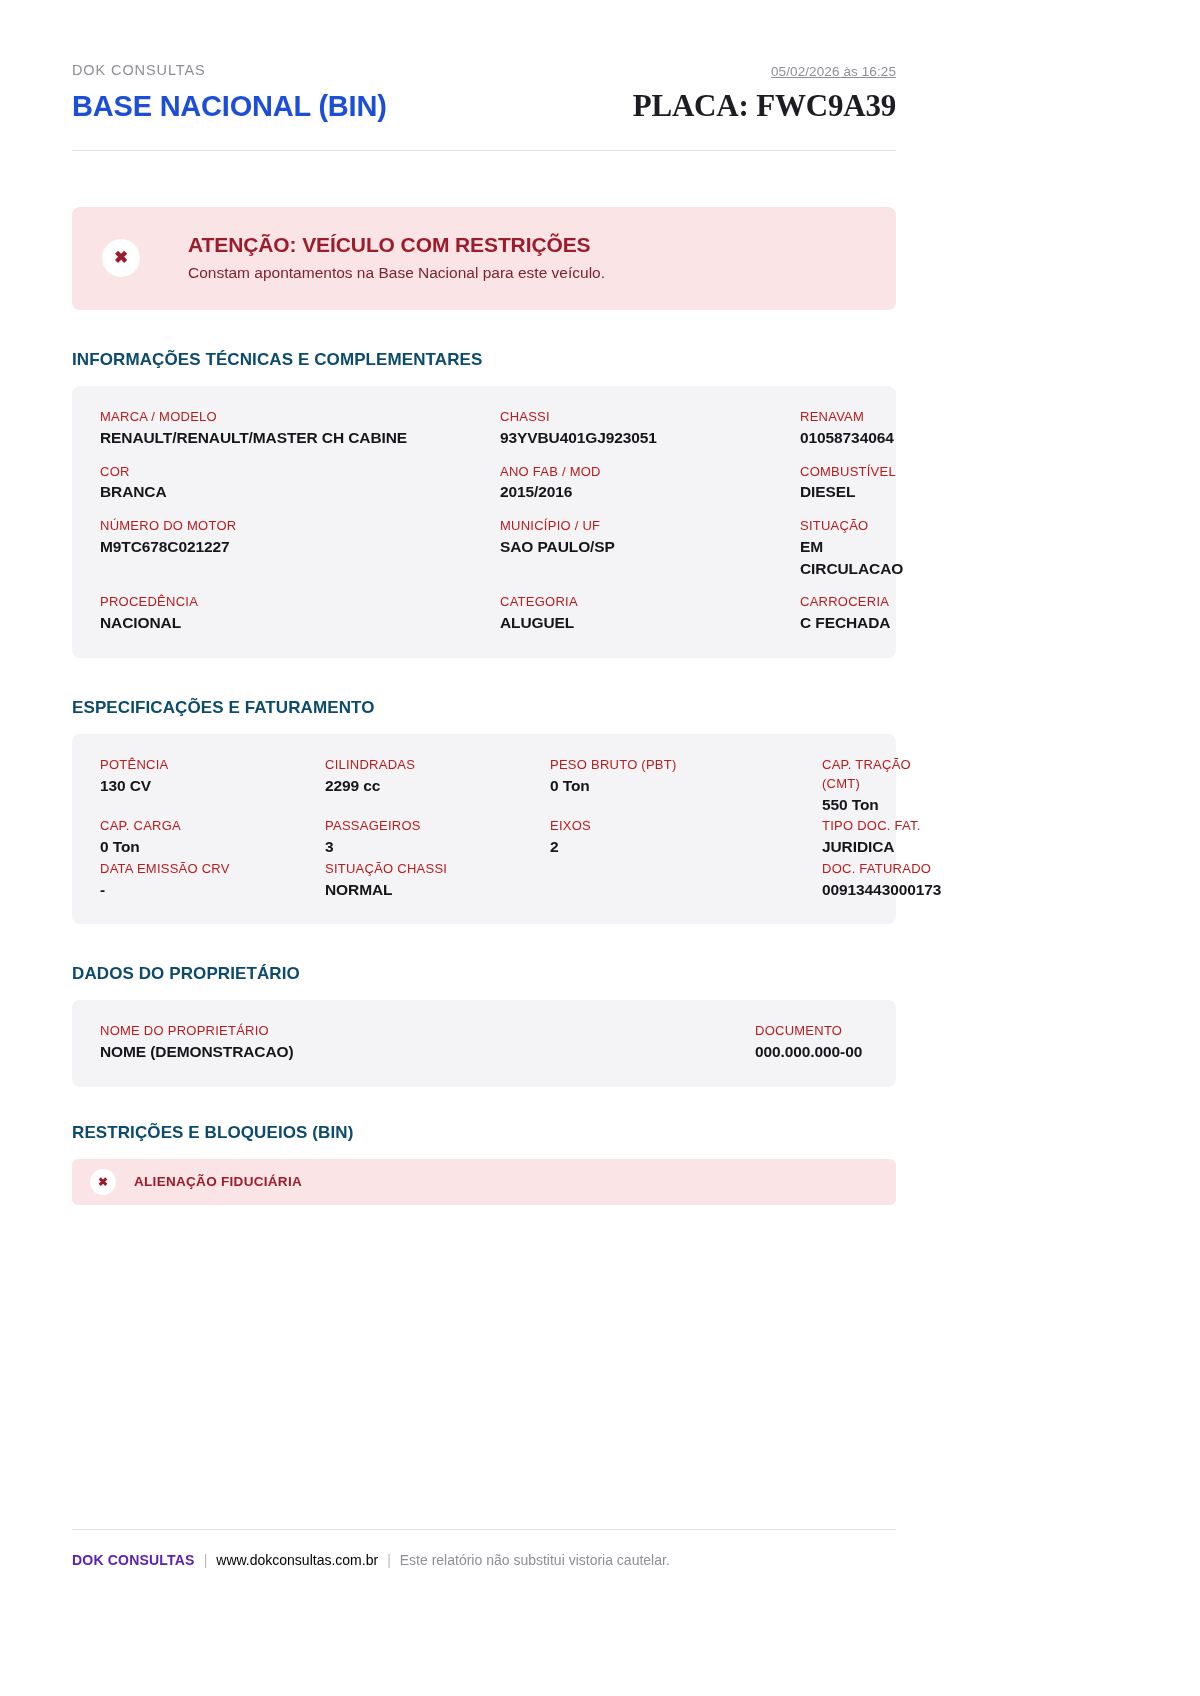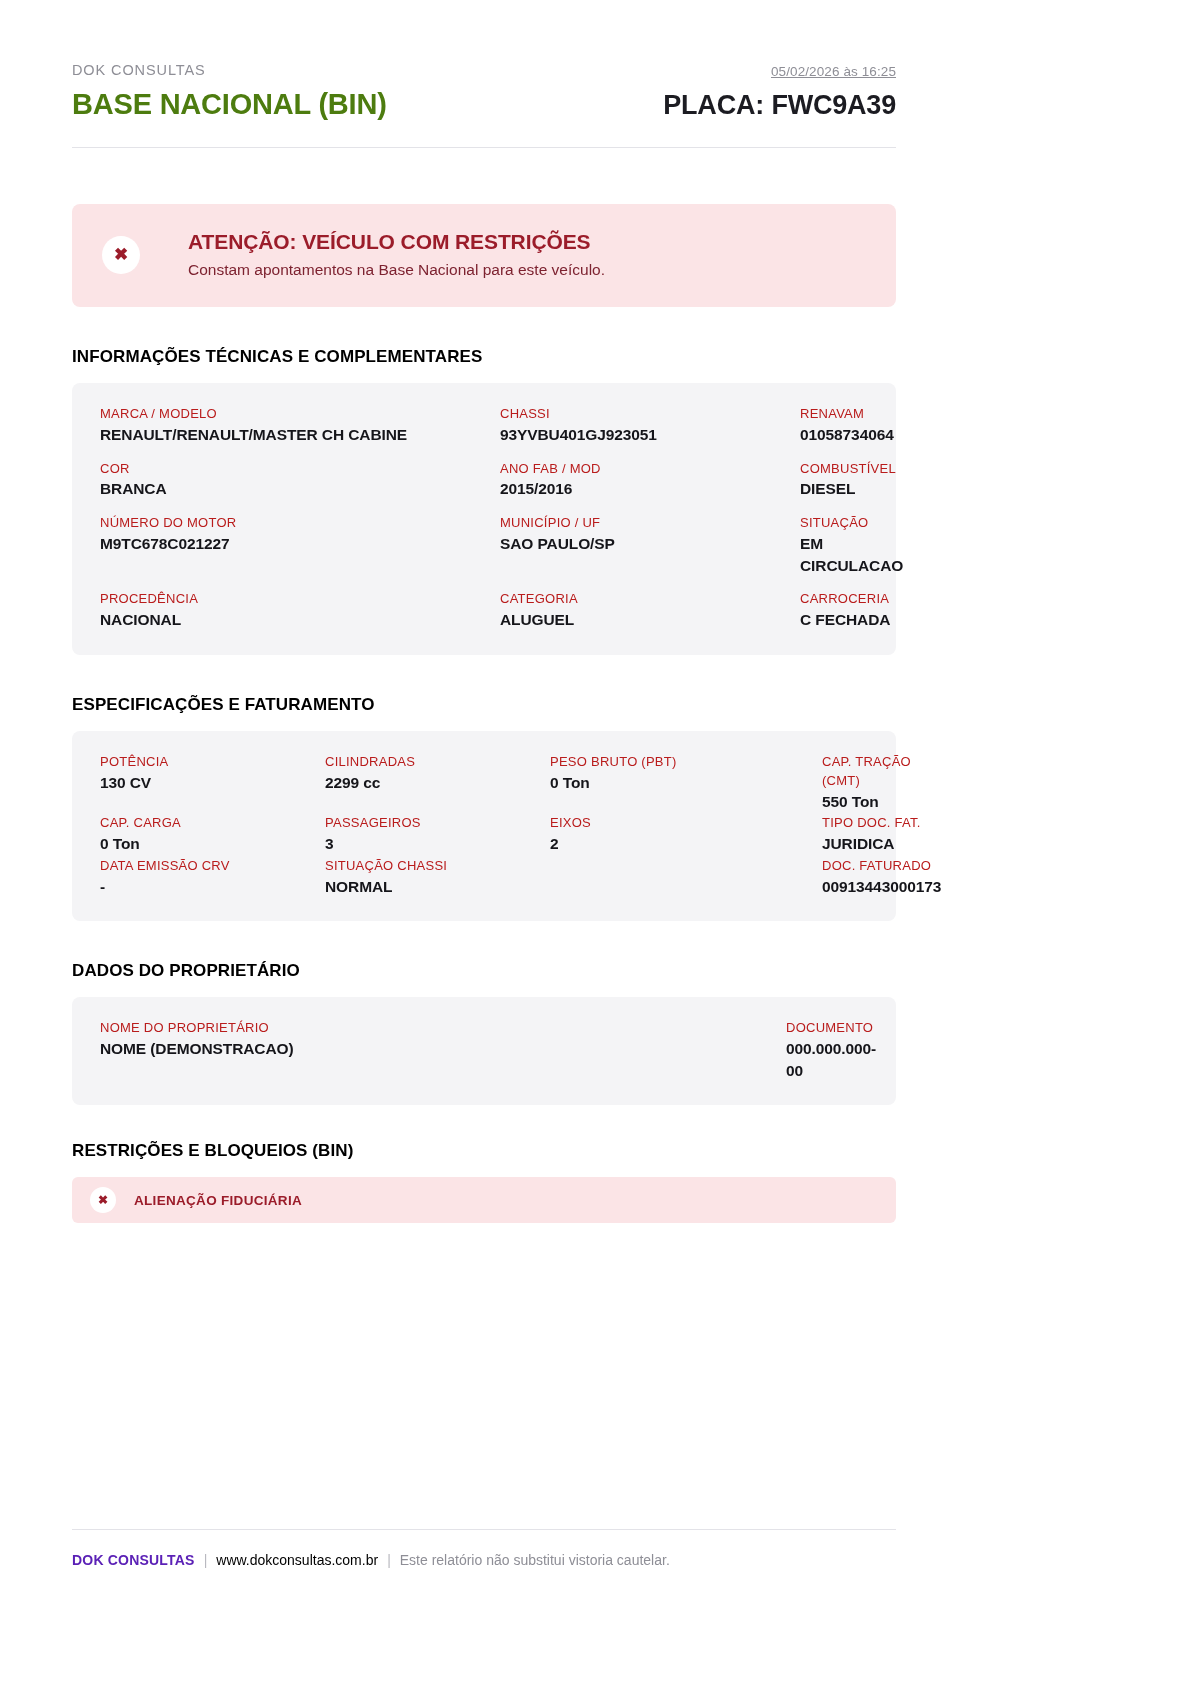--- a/index.html
+++ b/index.html
@@ -44,28 +44,29 @@
   }
   .header-row2 {
     display: flex;
     justify-content: space-between;
     align-items: baseline;
     margin-top: 9px;
   }
   .report-title {
     font-size: 29px;
     font-weight: bold;
-    color: #4d7c0f;
+    color: #1d4ed8;
     letter-spacing: -0.2px;
   }
   .plate-wrap {
-    font-size: 27px;
+    font-size: 31px;
     font-weight: bold;
     color: #1c1c22;
     letter-spacing: -0.2px;
+    font-family: Liberation Serif, serif;
   }
   .plate-label { color: #1c1c22; }
   .plate-value { color: #1c1c22; }
 
   .header-rule {
     margin-top: 26px;
     height: 1px;
     background: #e3e3e8;
   }
 
@@ -105,21 +106,21 @@
     margin-top: 7px;
     font-size: 15.5px;
     color: #7d2230;
     font-weight: 400;
   }
 
   
   .section-title {
     font-size: 17px;
     font-weight: bold;
-    color: #000000;
+    color: #0c4a6e;
     letter-spacing: 0.1px;
     margin-top: 40px;
     margin-bottom: 16px;
   }
   .section-title.tight { margin-top: 36px; }
 
   .card {
     background: #f4f4f6;
     border-radius: 8px;
     padding: 22px 28px 24px 28px;
@@ -131,21 +132,20 @@
     row-gap: 14px;
   }
   .grid4 {
     display: grid;
     grid-template-columns: 225px 225px 272px auto;
     row-gap: 2px;
   }
   .grid-owner {
     display: grid;
     grid-template-columns: 655px auto;
-    gap: 31px;
   }
 
   .field-label {
     font-size: 13px;
     color: #b91c1c;
     letter-spacing: 0.25px;
     font-weight: 400;
     line-height: 1.45;
   }
   .field-value {

